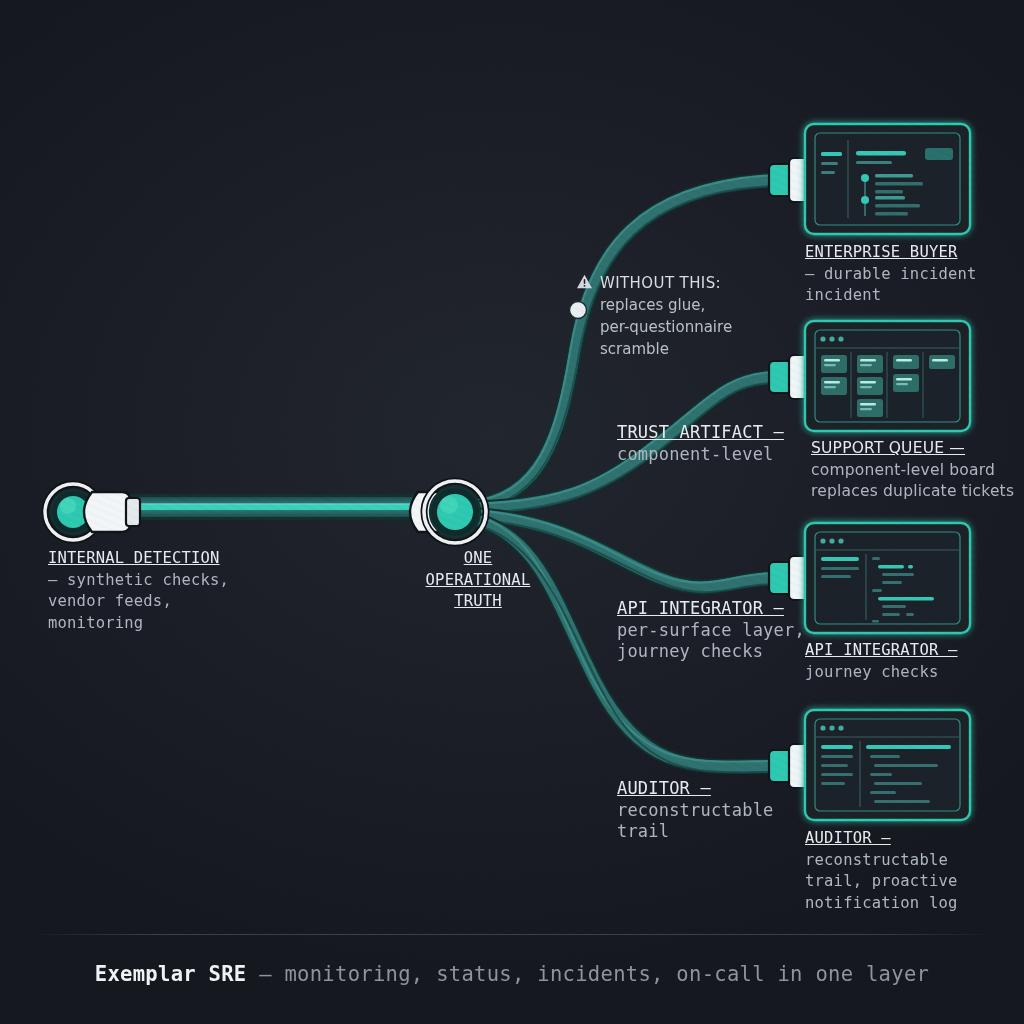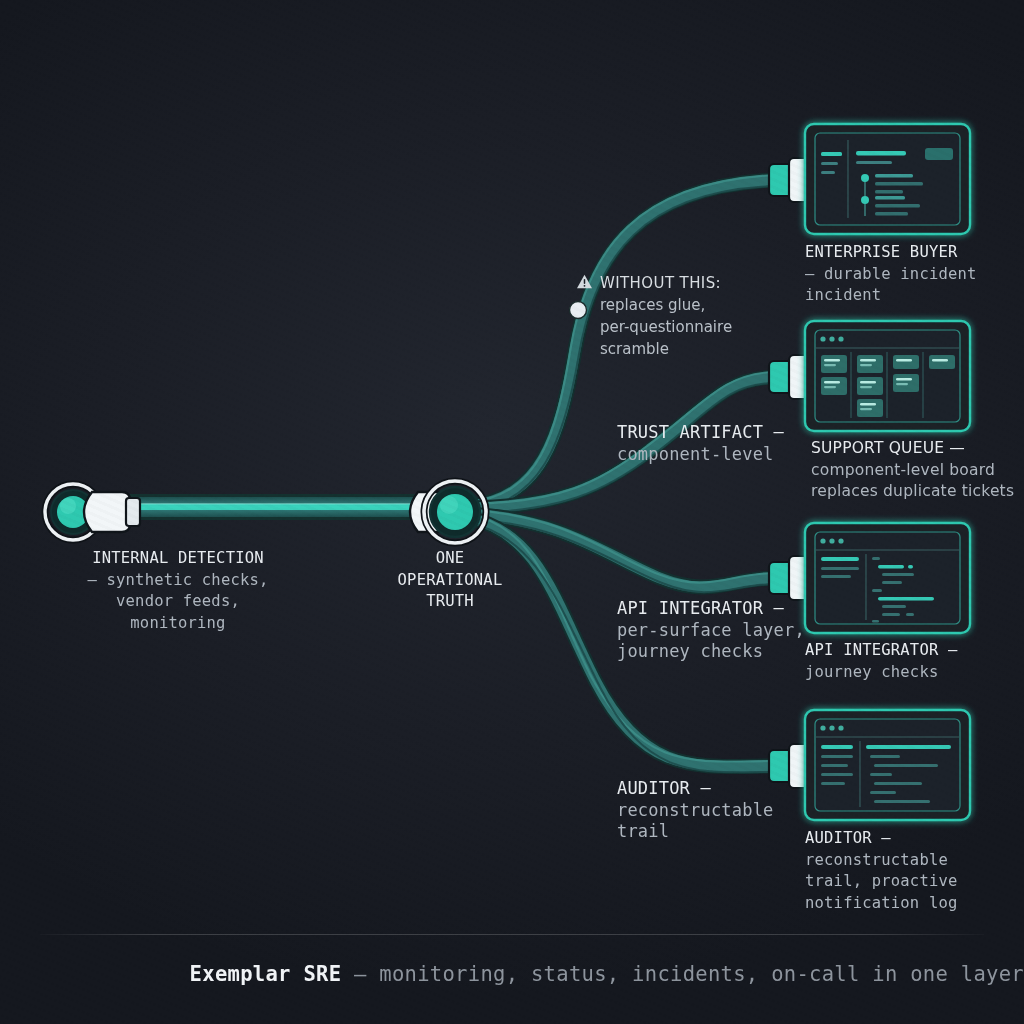--- a/index.html
+++ b/index.html
@@ -29,30 +29,30 @@
   }
   svg.layer {
     position: absolute;
     left: 0; top: 0;
     width: 1024px; height: 1024px;
     overflow: visible;
   }
 
   
   .tx { position: absolute; color: #d7dbe0; letter-spacing: .2px; }
-  .tx .hd { display: block; color: #e7ebef; }
+  .tx .hd { display: block; color: #e7ebef; text-decoration: underline; }
   .tx .sb { display: block; color: #aeb6bf; }
 
   .mono  { font-family: "DejaVu Sans Mono", monospace; }
   .sans  { font-family: "DejaVu Sans", sans-serif; margin-left: 6px; }
 
   
-  #cap-source { left: 48px; top: 548px; width: 260px; font-size: 15.5px; line-height: 21.5px; text-align: center; }
-  
-  #cap-hub { left: 360px; top: 548px; width: 180px; font-size: 15.5px; line-height: 21.5px; text-align: center; }
+  #cap-source { left: 48px; top: 548px; width: 260px; font-size: 15.5px; line-height: 21.5px; }
+  
+  #cap-hub { left: 388px; top: 548px; width: 180px; font-size: 15.5px; line-height: 21.5px; text-align: center; }
 
   
   .midcap { font-size: 17px; line-height: 21.5px; }
   #cap-mid-1 { left: 617px; top: 422px; width: 190px; }
   #cap-mid-2 { left: 617px; top: 598px; width: 190px; }
   #cap-mid-3 { left: 617px; top: 778px; width: 190px; }
 
   
   .cardcap { font-size: 15.5px; line-height: 21.5px; width: 212px; }
   #cap-card-1 { left: 805px; top: 242px; }
@@ -81,21 +81,21 @@
   #footer-rule {
     position: absolute;
     left: 40px; top: 934px;
     width: 944px; height: 1px;
     background: linear-gradient(to right, rgba(255,255,255,.02), rgba(255,255,255,.17) 12%, rgba(255,255,255,.17) 88%, rgba(255,255,255,.02));
   }
   #footer {
     position: absolute;
     left: 0; top: 962px;
     width: 1024px;
-    text-align: right;
+    text-align: center;
     font-family: "DejaVu Sans Mono", monospace;
     font-size: 20.5px;
     letter-spacing: .3px;
     color: #8d949d;
     white-space: nowrap;
   }
   #footer .brand { color: #f0f3f6; font-weight: bold; }
   #footer .tail { color: #8d949d; }
 </style>
 </head>

